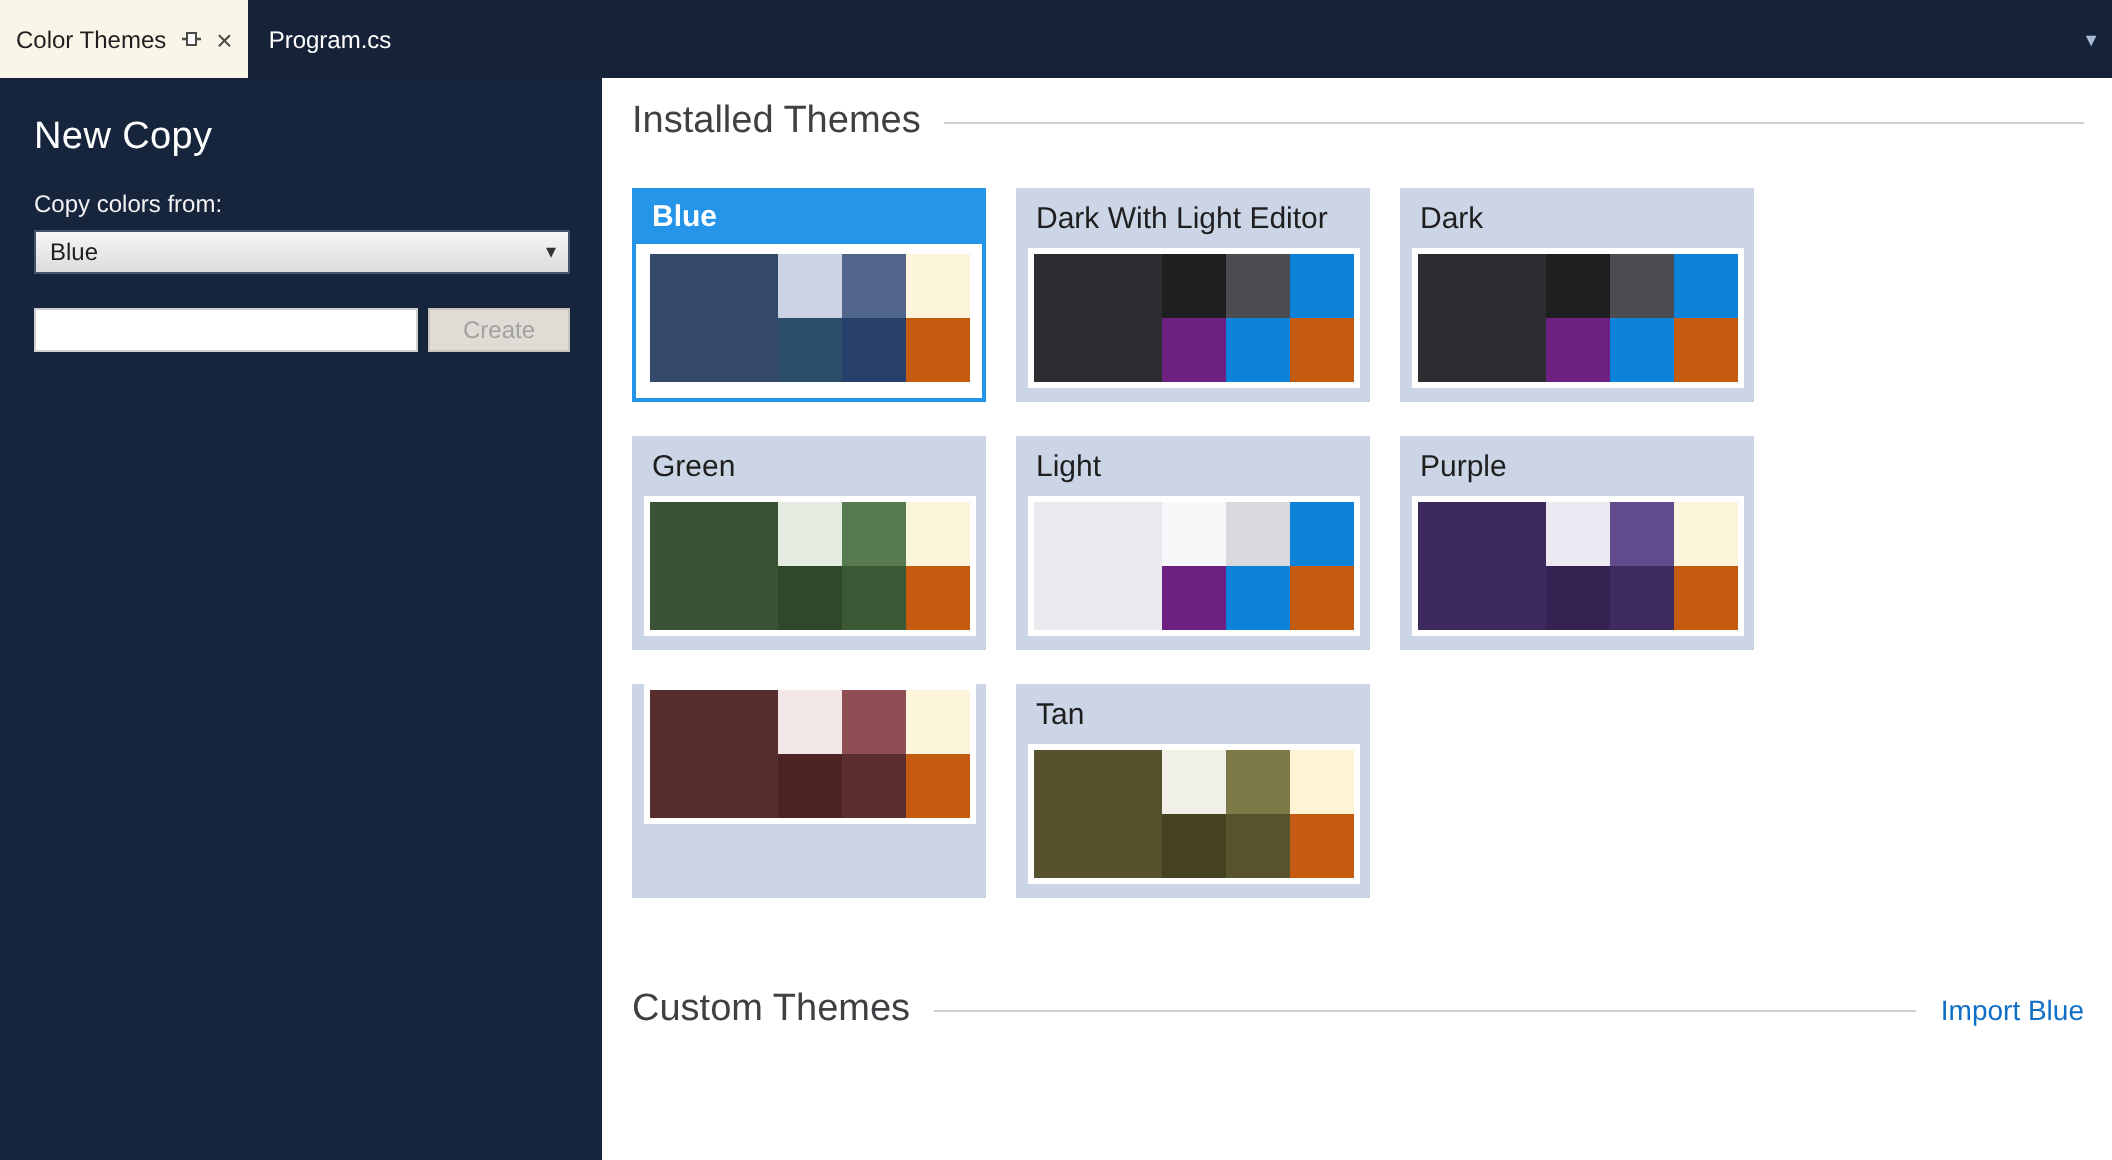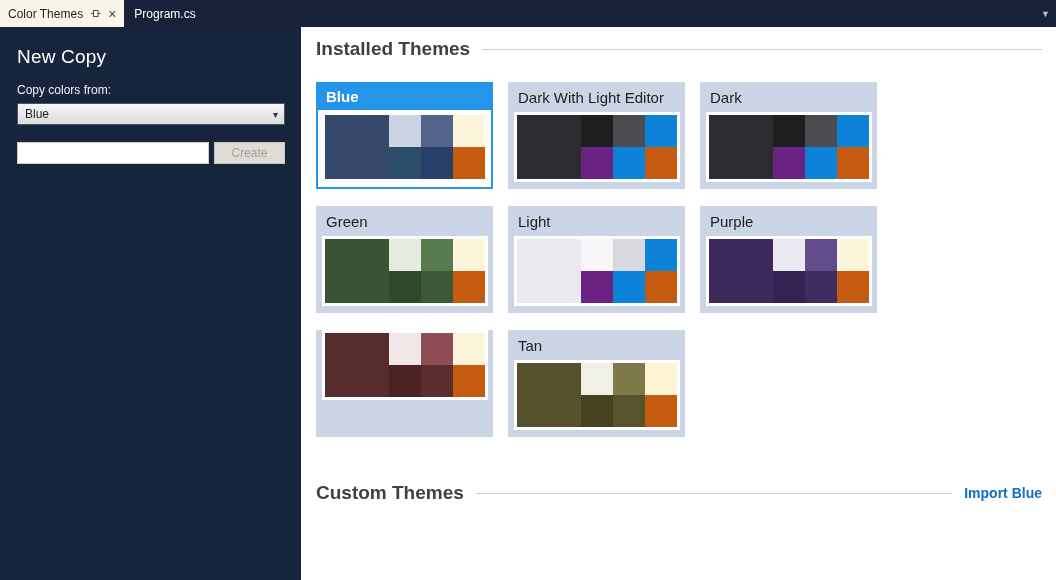--- a/index.html
+++ b/index.html
@@ -2,21 +2,21 @@
 <html style="--topbar-bg: #152238; --sidebar-bg: #16243c; --selection-blue: #2595ea; --link-blue: #0f6fc5; --card-bg: #ccd5e6; --orange-accent: #c55a11;"><head>
 <meta charset="utf-8">
 <style>
   * { margin:0; padding:0; box-sizing:border-box; }
   html,body { width:1056px; height:580px; overflow:hidden; }
   body { font-family:"Liberation Sans", sans-serif; background:#fff; }
 
   .screen { width:1056px; height:580px; display:flex; flex-direction:column; }
 
   
-  .tabbar { height:27px; flex:none; background:var(--topbar-bg,#152238); display:flex; align-items:stretch; }
+  .tabbar { height:39px; flex:none; background:var(--topbar-bg,#152238); display:flex; align-items:stretch; }
   .tab { display:flex; align-items:center; padding:0 10px; font-size:12px; color:#ffffff; cursor:pointer; white-space:nowrap; }
   .tab.active { background:#f9f5e7; color:#1e1e1e; gap:7px; padding:0 8px; }
   .tab .pin { display:flex; align-items:center; }
   .tab .close { font-size:14px; line-height:1; color:#474747; cursor:pointer; }
   .tab-overflow { margin-left:auto; align-self:center; color:#aabbd6; font-size:9px; padding-right:6px; cursor:pointer; }
 
   
   .content { flex:1; display:flex; min-height:0; }
 
   
@@ -28,21 +28,21 @@
            font-size:12px; color:#1e1e1e; cursor:pointer; }
   .combo-arrow { color:#333; font-size:10px; }
   .name-row { margin-top:17px; display:flex; gap:5px; }
   .name-input { flex:1; height:22px; border:1px solid #d0d0d0; background:#fff; font-size:12px; padding:0 5px;
                 font-family:inherit; outline:none; }
   .create-btn { width:71px; height:22px; background:#dfdcd5; color:#a2a29e; border:1px solid #c8c5bd;
                 font-size:12px; font-family:inherit; }
 
   
   .main { flex:1; background:#ffffff; padding:10px 14px 0 15px; overflow:hidden; }
-  .heading { display:flex; align-items:center; font-size:19px; font-weight:700; color:#3f3f44; height:24px; }
+  .heading { display:flex; align-items:center; font-size:19px; font-weight:400; color:#3f3f44; height:24px; }
   .heading .rule { flex:1; border-top:1px solid #cecece; margin-left:12px; }
   .heading .link { margin-left:12px; font-size:14px; color:var(--link-blue,#0f6fc5); text-decoration:none; cursor:pointer; }
   .grid { margin-top:21px; display:grid; grid-template-columns:repeat(3,177px); column-gap:15px; row-gap:17px; }
   .custom-heading { margin-top:44px; }
 
   
   .theme-card { width:177px; height:107px; background:var(--card-bg,#ccd5e6); cursor:pointer; }
   .theme-card-title { font-size:15px; color:#1e1e1e; padding:7px 10px 6px; line-height:17px; white-space:nowrap; }
   .theme-palette { width:166px; margin:0 auto; padding:3px; background:#fff; display:flex; }
   .swatch { flex:none; }

